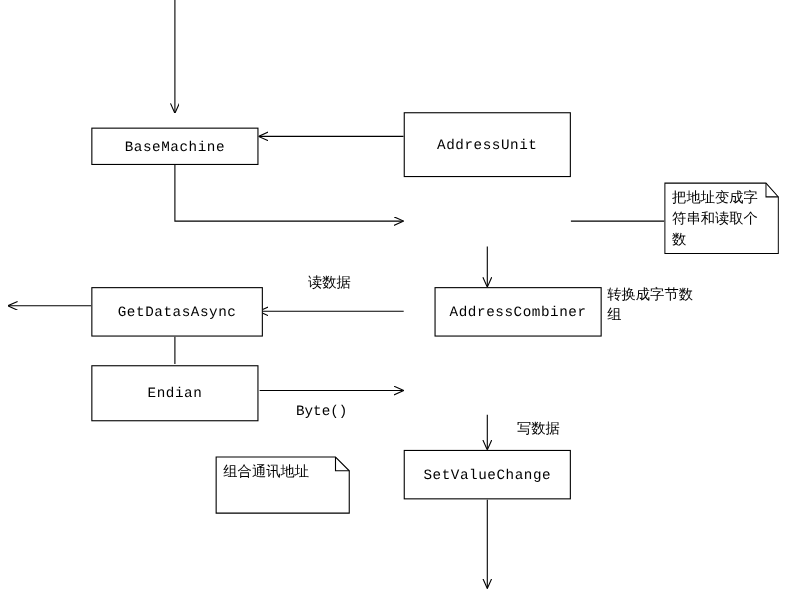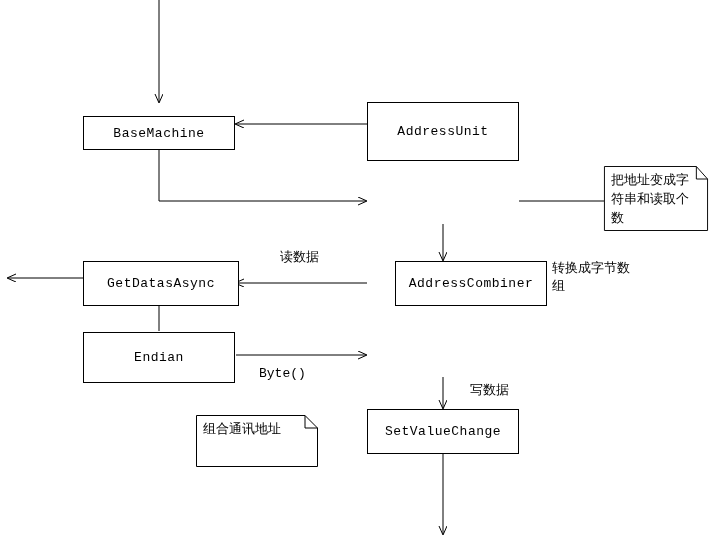--- a/index.html
+++ b/index.html
@@ -151,21 +151,21 @@
   </div>
 
   <div class="label" style="left:280px; top:248px;">
     <span>读数据</span>
   </div>
 
   <div class="label" style="left:552px; top:259px; width:84px; white-space:normal;">
     <span>转换成字节数组</span>
   </div>
 
-  <div class="label mono" style="left:259px; top:365px;">
+  <div class="label mono" style="left:269px; top:365px;">
     <span>Byte()</span>
   </div>
 
   <div class="label" style="left:470px; top:381px;">
     <span>写数据</span>
   </div>
 
 </div>
 
 </body></html>

